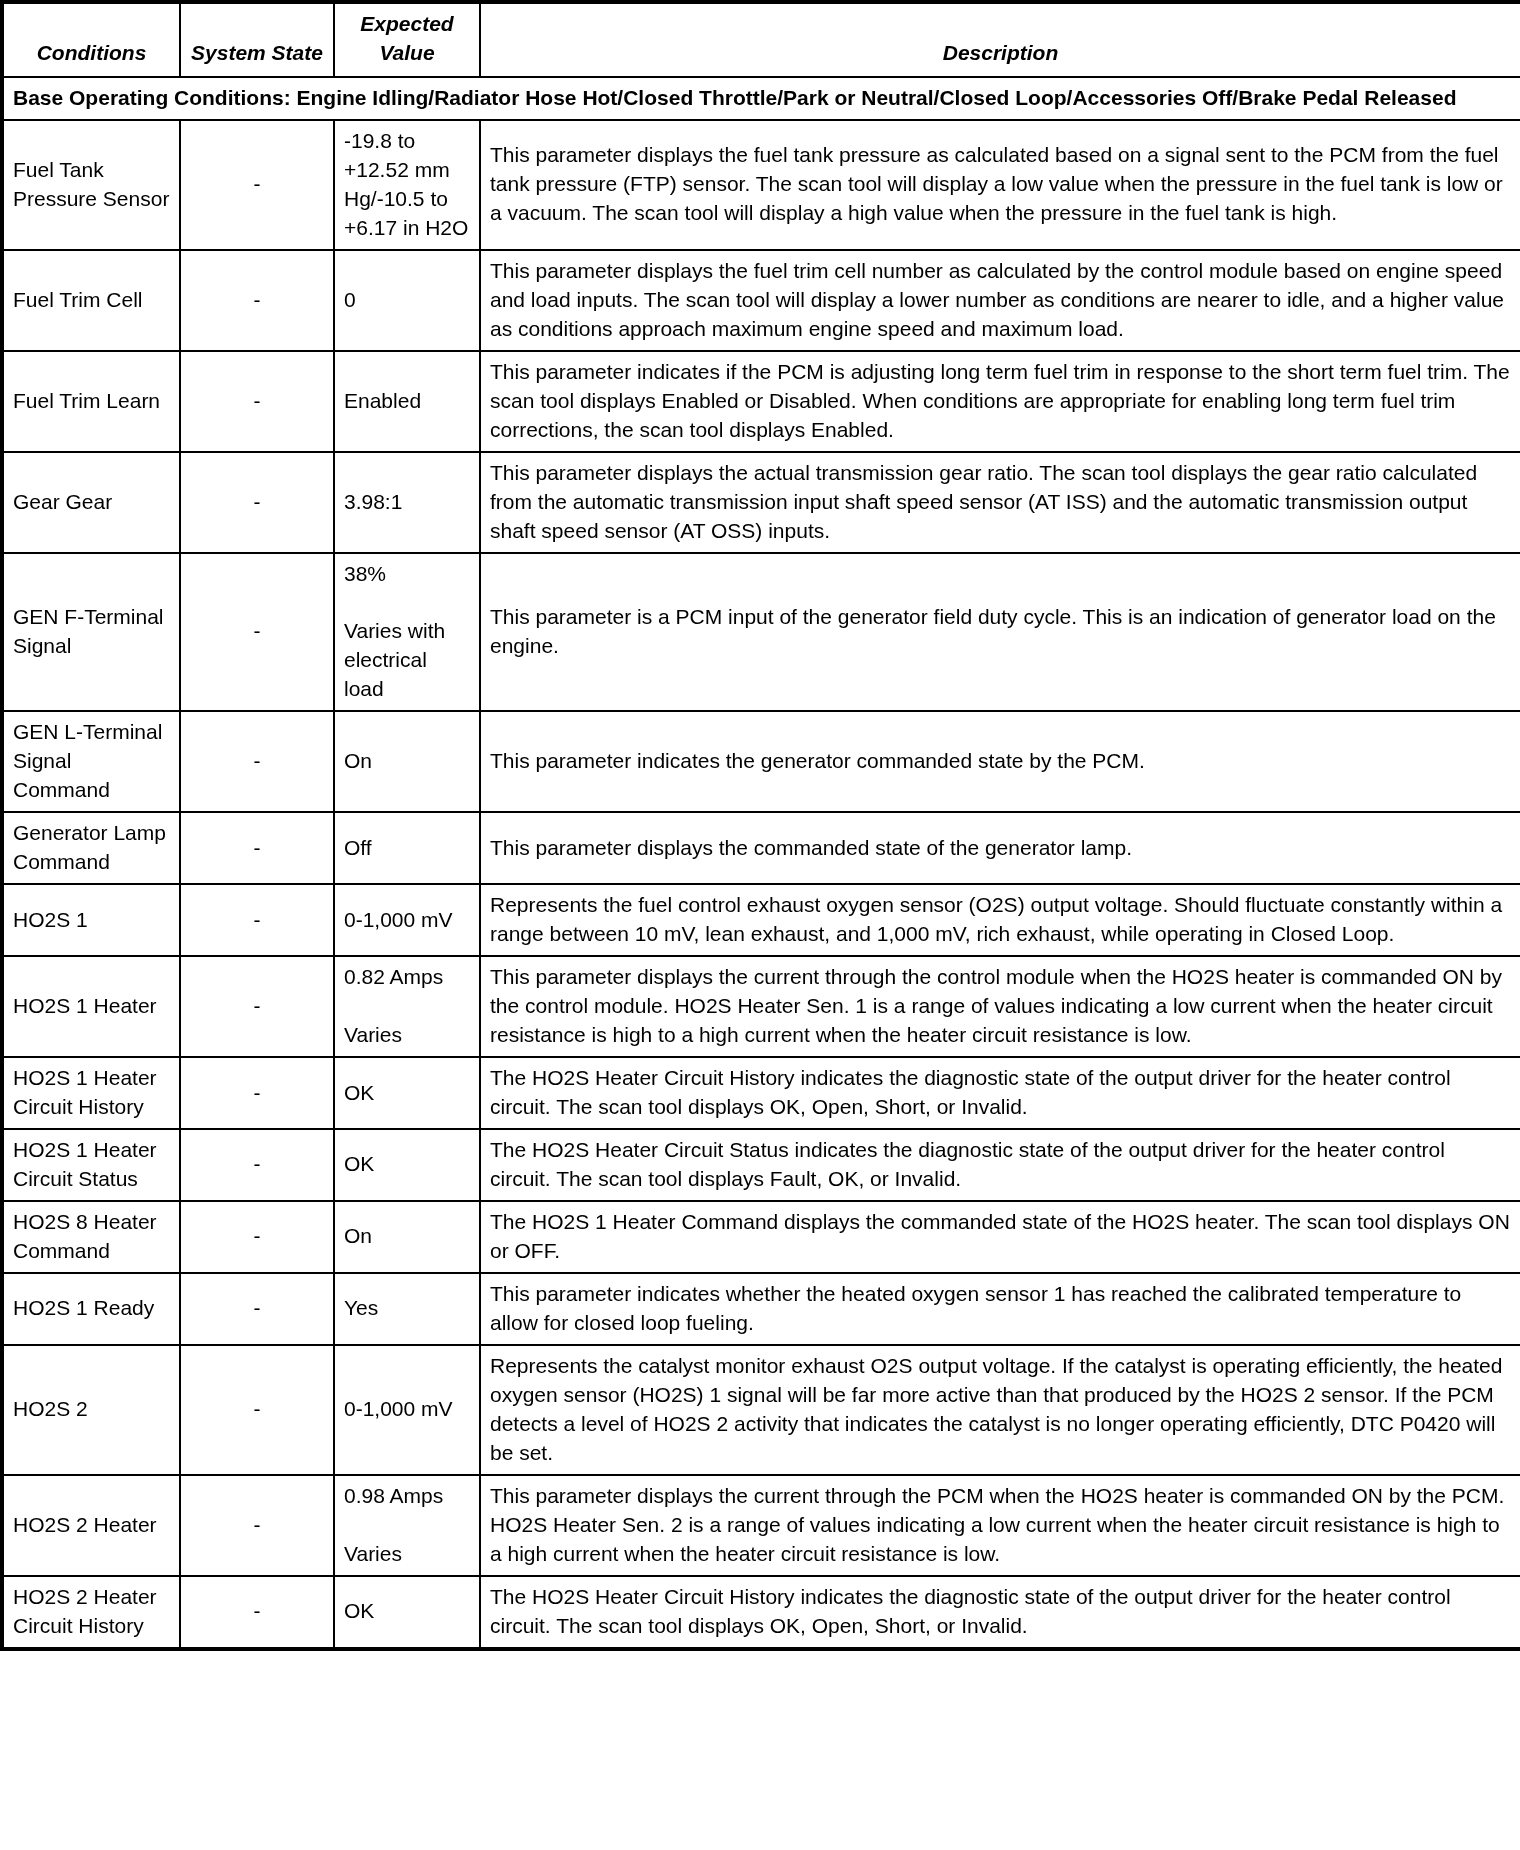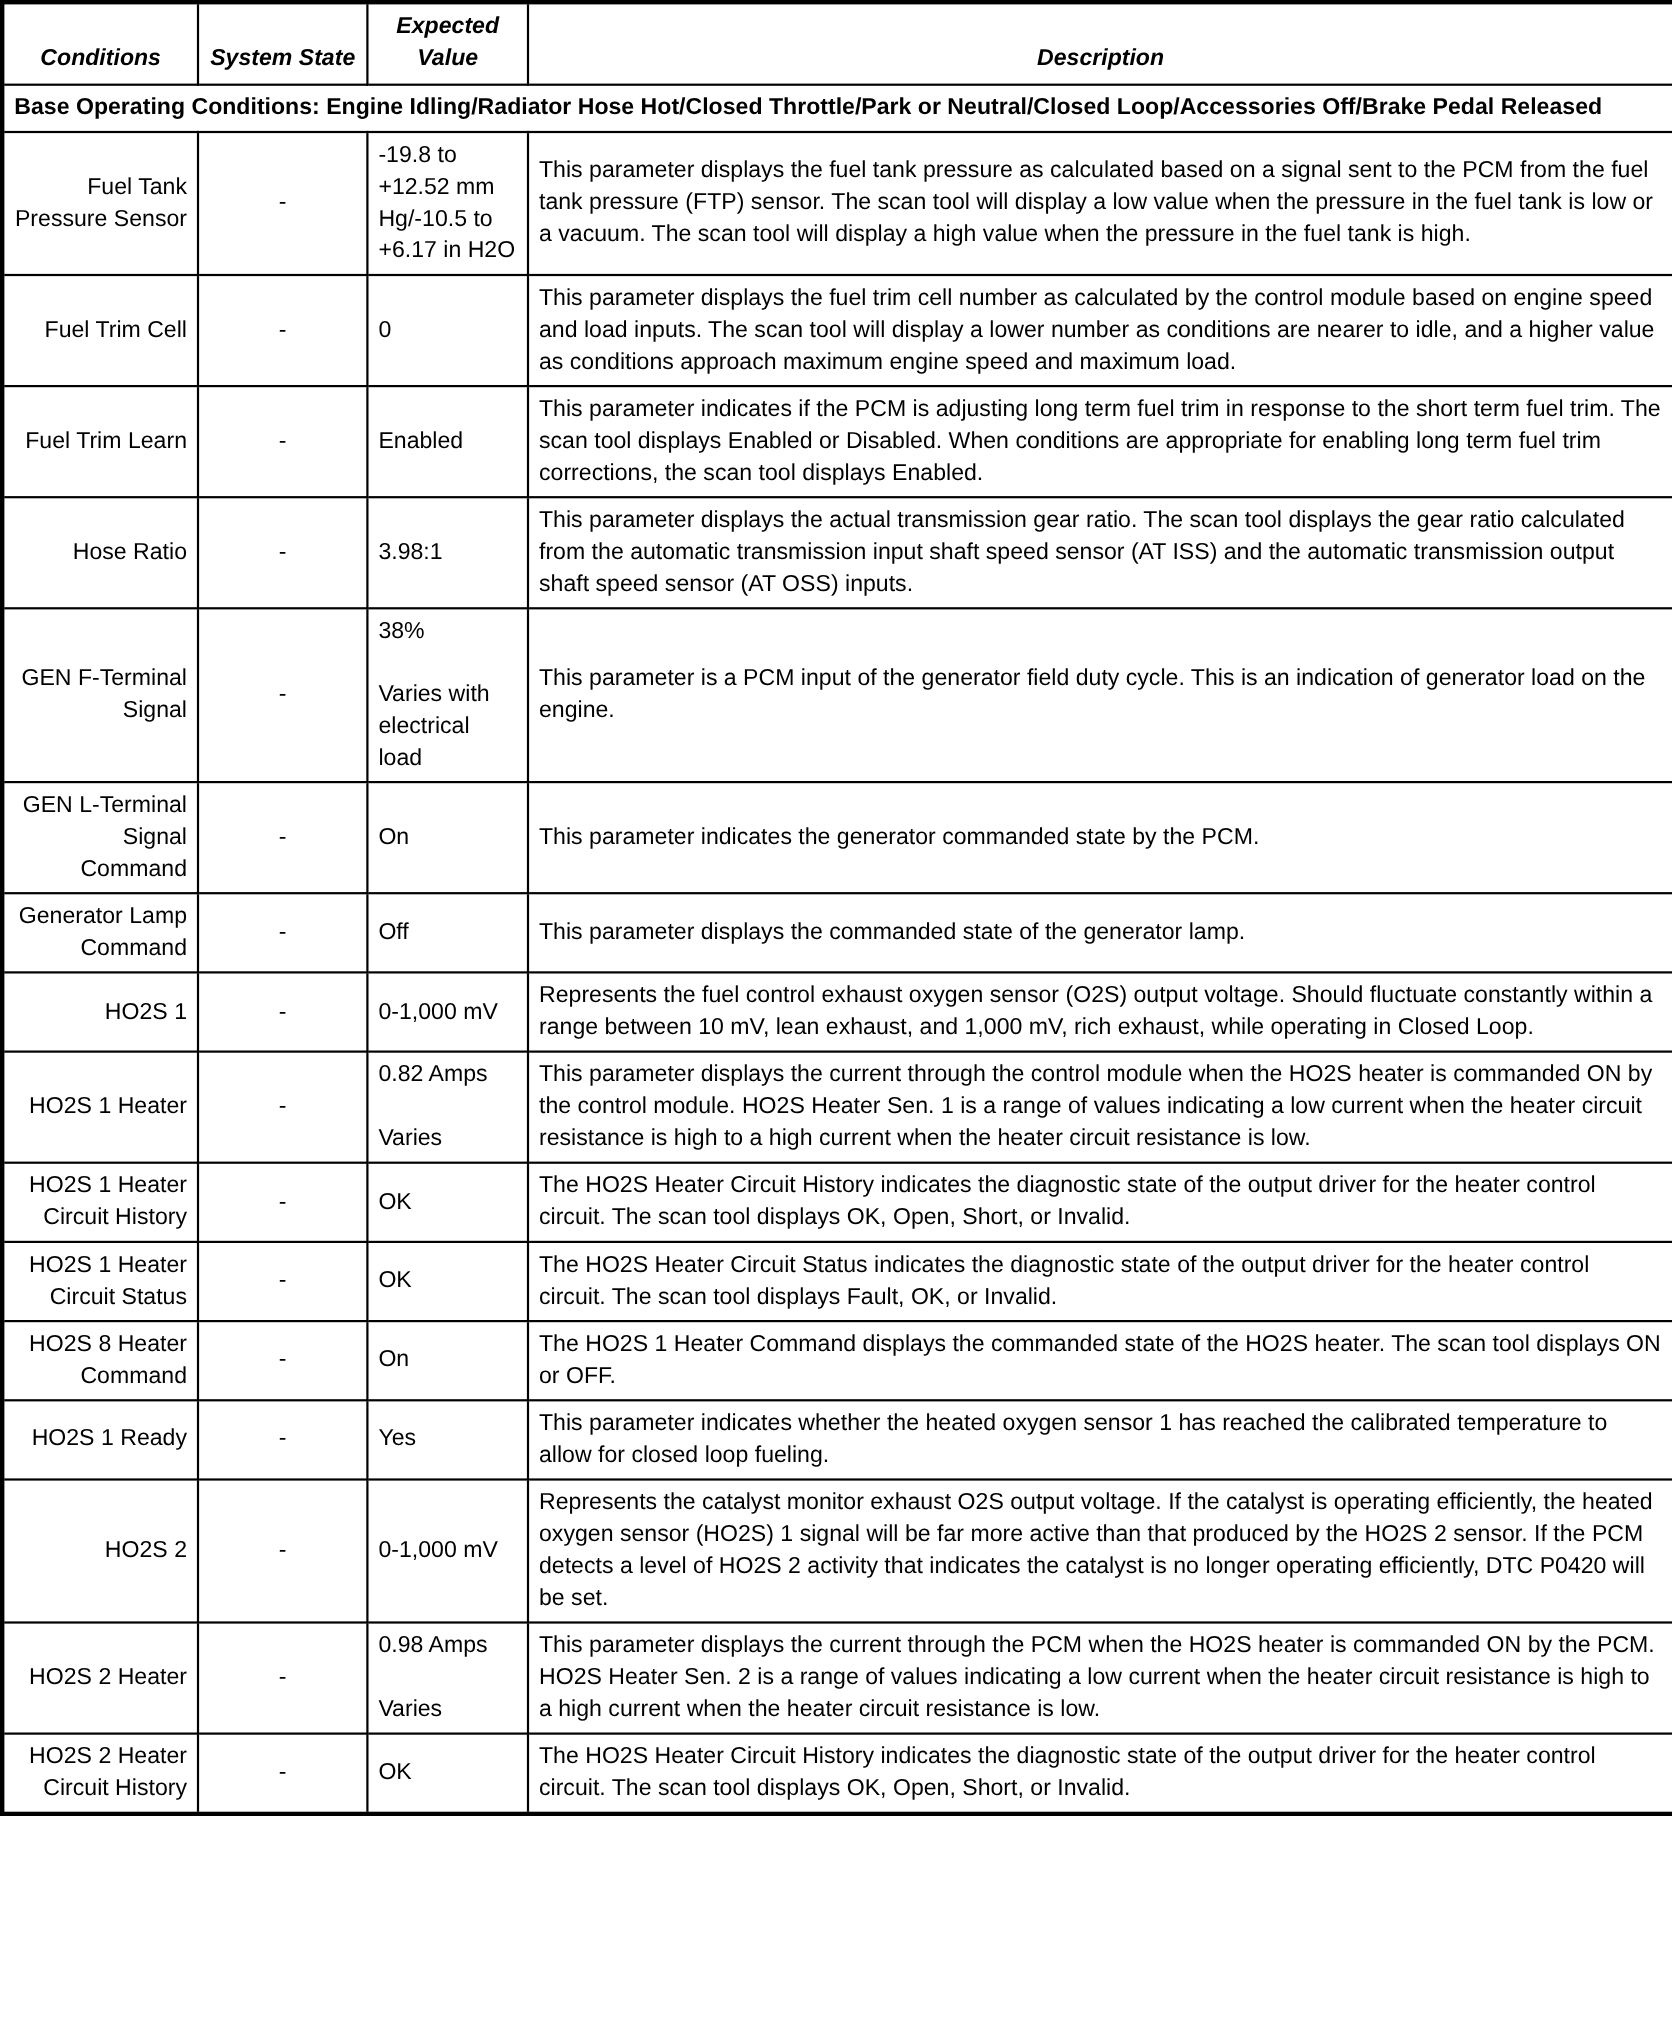--- a/index.html
+++ b/index.html
@@ -36,21 +36,21 @@
     padding-bottom: 8px;
     font-style: italic;
   }
   .section-header {
     font-weight: bold;
     text-align: left;
     vertical-align: middle;
     padding: 8px 10px;
   }
   .col-param-cell {
-    text-align: right;
+    text-align: left;
     vertical-align: middle;
   }
   .col-state-cell {
     text-align: center;
     vertical-align: middle;
   }
   .col-expected-cell {
     text-align: left;
     vertical-align: middle;
     white-space: pre-line;
@@ -98,21 +98,21 @@
   </tr>
 
   <tr>
     <td class="col-param-cell">Fuel Trim Learn</td>
     <td class="col-state-cell">-</td>
     <td class="col-expected-cell">Enabled</td>
     <td class="col-desc-cell">This parameter indicates if the PCM is adjusting long term fuel trim in response to the short term fuel trim. The scan tool displays Enabled or Disabled. When conditions are appropriate for enabling long term fuel trim corrections, the scan tool displays Enabled.</td>
   </tr>
 
   <tr>
-    <td class="col-param-cell">Hose Ratio</td>
+    <td class="col-param-cell">Gear Gear</td>
     <td class="col-state-cell">-</td>
     <td class="col-expected-cell">3.98:1</td>
     <td class="col-desc-cell">This parameter displays the actual transmission gear ratio. The scan tool displays the gear ratio calculated from the automatic transmission input shaft speed sensor (AT ISS) and the automatic transmission output shaft speed sensor (AT OSS) inputs.</td>
   </tr>
 
   <tr>
     <td class="col-param-cell">GEN F-Terminal Signal</td>
     <td class="col-state-cell">-</td>
     <td class="col-expected-cell">38%
 

